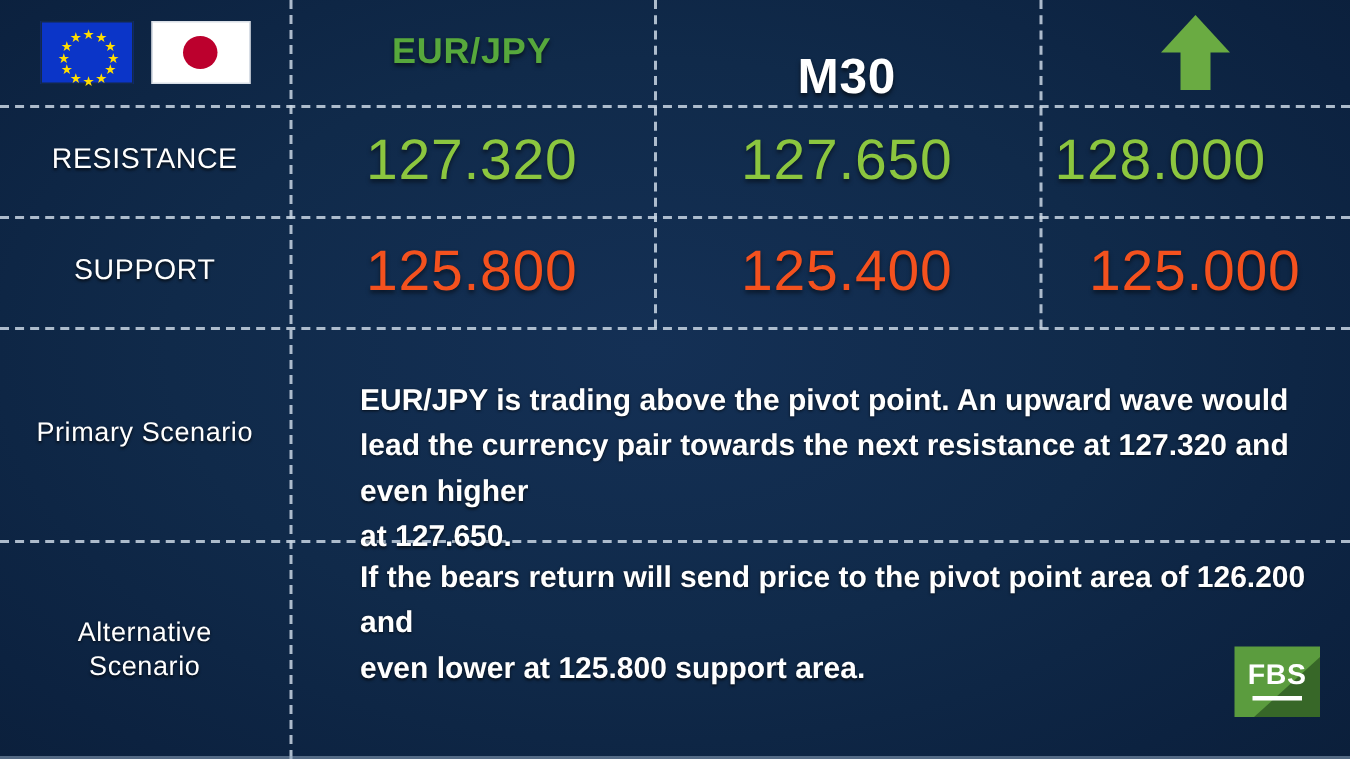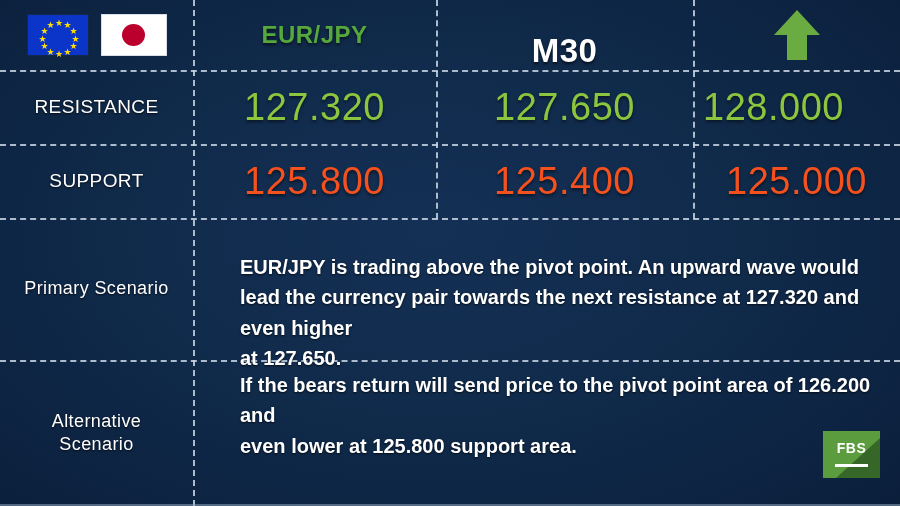--- a/index.html
+++ b/index.html
@@ -127,21 +127,21 @@
   #fbs-logo .shade{
     position:absolute;right:0;bottom:0;
     width:0;height:0;
     border-left:44px solid transparent;
     border-bottom:40px solid rgba(10,40,14,.45);
   }
   #fbs-logo .fbs-text{
     position:absolute;left:0;right:0;top:9px;
     text-align:center;
     color:#ffffff;
-    font-size:14px;
+    font-size:19px;
     font-weight:bold;
     letter-spacing:.5px;
   }
   #fbs-logo .fbs-bar{
     position:absolute;left:12px;right:12px;top:33px;height:3px;background:#ffffff;
   }
 </style>
 </head>
 <body>
 

